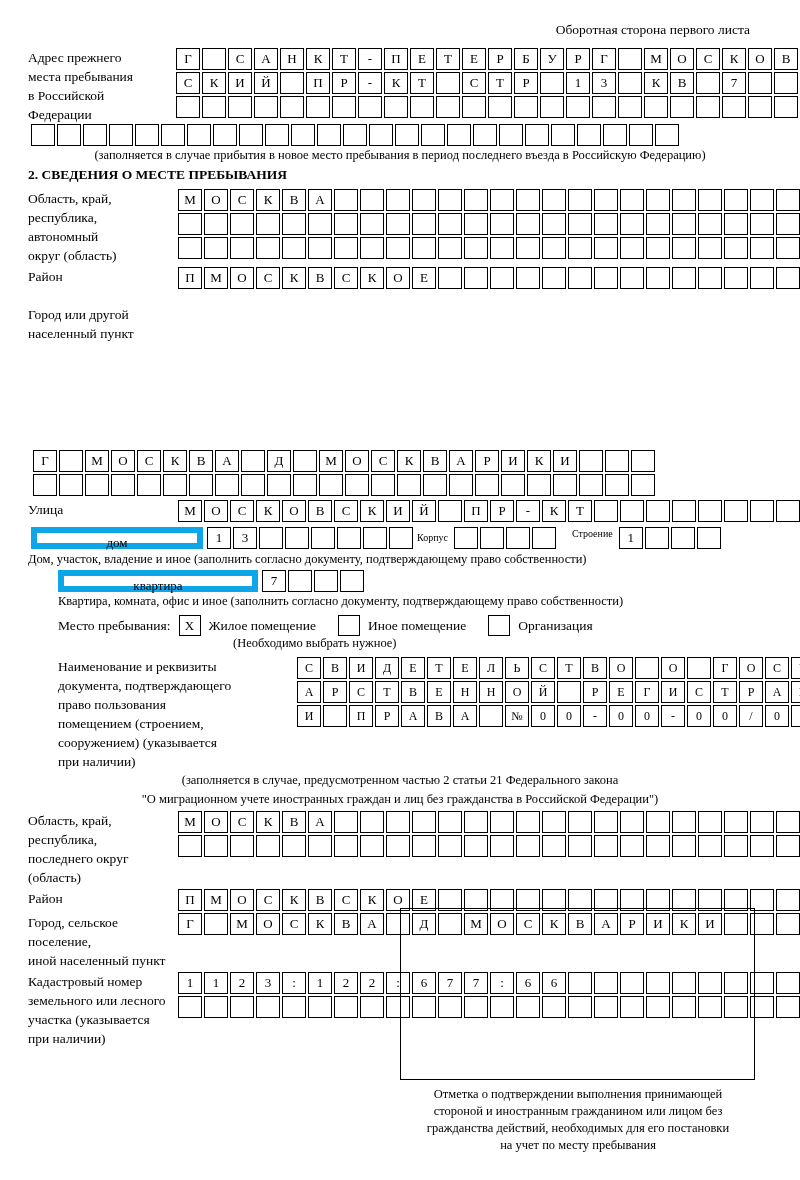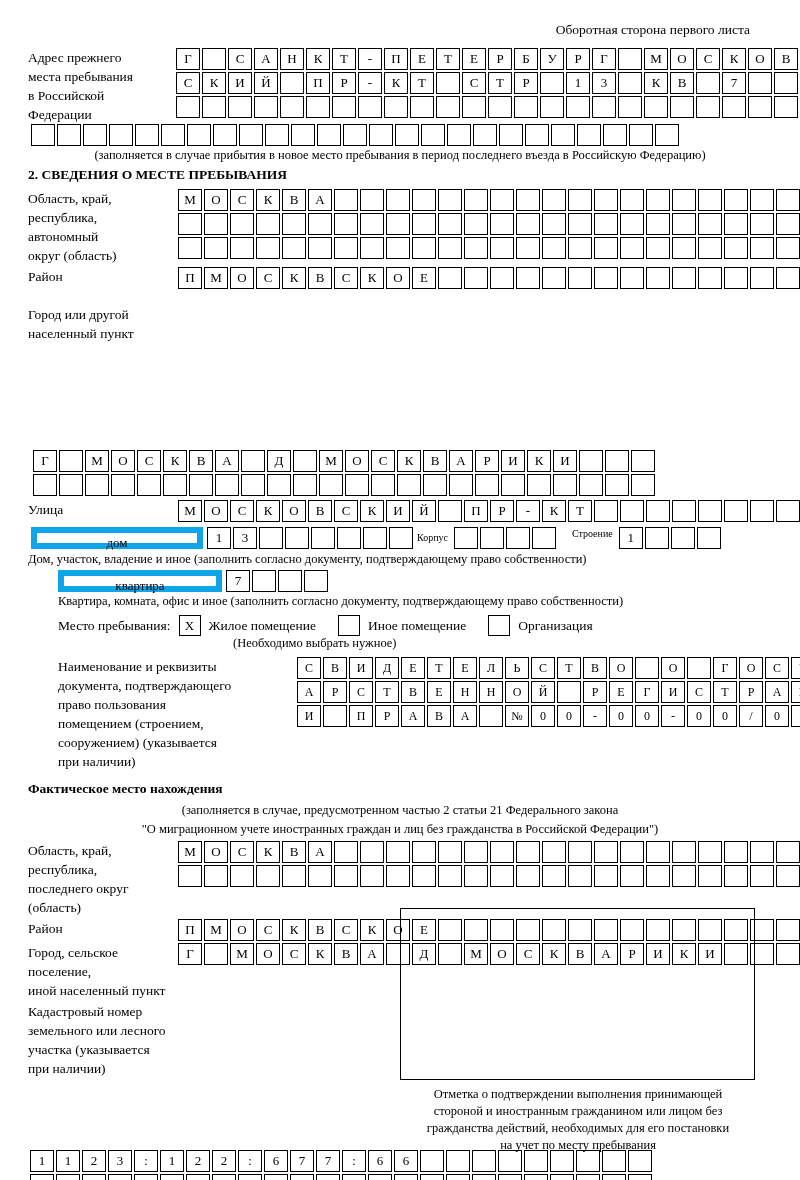--- a/index.html
+++ b/index.html
@@ -478,21 +478,21 @@
     <div class="boxes" id="hs2">
         <div class="bx">1</div>
         <div class="bx"></div>
         <div class="bx"></div>
         <div class="bx"></div>
       </div>
   </div>
   <div class="small" style="margin-top:2px;">Дом, участок, владение и иное (заполнить согласно документу, подтверждающему право собственности)</div>
 
   <div class="row" style="margin-top:3px; align-items:center;">
-    <div class="wide-lbl-box" style="width:164px; margin-left:30px;">квартира</div>
+    <div class="wide-lbl-box" style="width:200px; margin-left:30px;">квартира</div>
     <div class="boxes" id="fl0" style="margin-left:4px;">
         <div class="bx">7</div>
         <div class="bx"></div>
         <div class="bx"></div>
         <div class="bx"></div>
       </div>
   </div>
   <div class="small" style="margin-top:2px; margin-left:30px;">Квартира, комната, офис и иное (заполнить согласно документу, подтверждающему право собственности)</div>
 
   <div class="mark-row" style="margin-left:30px;">
@@ -581,21 +581,20 @@
           <div class="bx sm">0</div>
           <div class="bx sm">0</div>
           <div class="bx sm">/</div>
           <div class="bx sm">0</div>
           <div class="bx sm">0</div>
           <div class="bx sm">0</div>
         </div>
     </div>
   </div>
 
-  <div class="sec-title" style="margin-top:10px;">Фактическое место нахождения</div>
   <div class="note-center">(заполняется в случае, предусмотренном частью 2 статьи 21 Федерального закона</div>
   <div class="note-center">"О миграционном учете иностранных граждан и лиц без гражданства в Российской Федерации")</div>
 
   <div class="row" style="margin-top:4px;">
     <div class="lblcol2">
       <div>Область, край,</div>
       <div>республика,</div>
       <div>последнего округ</div>
       <div>(область)</div>
     </div>
@@ -711,21 +710,21 @@
         <div class="bx">Р</div>
         <div class="bx">И</div>
         <div class="bx">К</div>
         <div class="bx">И</div>
         <div class="bx"></div>
         <div class="bx"></div>
         <div class="bx"></div>
       </div>
   </div>
 
-  <div class="row" style="margin-top:2px;flex-direction:column;">
+  <div class="row" style="margin-top:2px;">
     <div class="lblcol2">
       <div>Кадастровый номер</div>
       <div>земельного или лесного</div>
       <div>участка (указывается</div>
       <div>при наличии)</div>
     </div>
     <div class="stack" style="margin-left:2px;">
       <div class="boxes" id="cd0">
           <div class="bx">1</div>
           <div class="bx">1</div>

